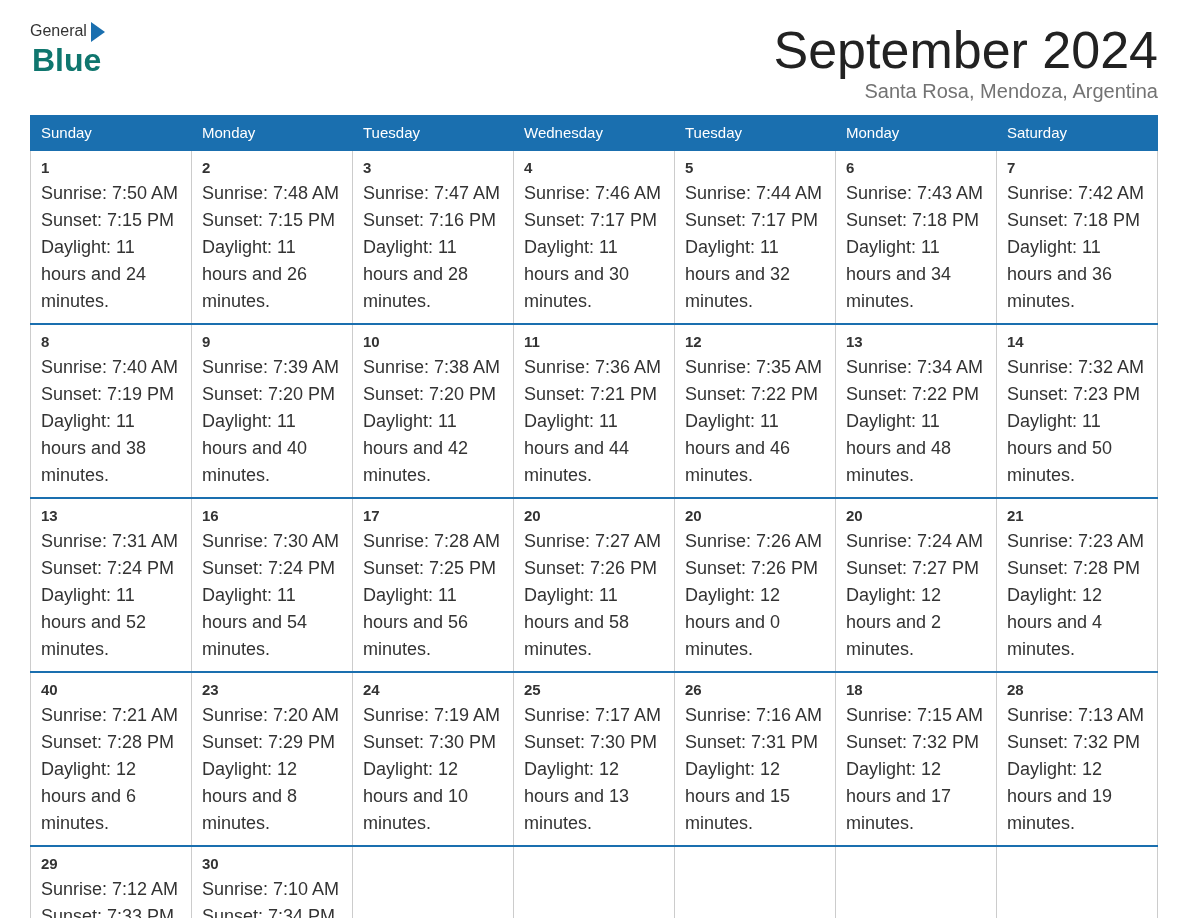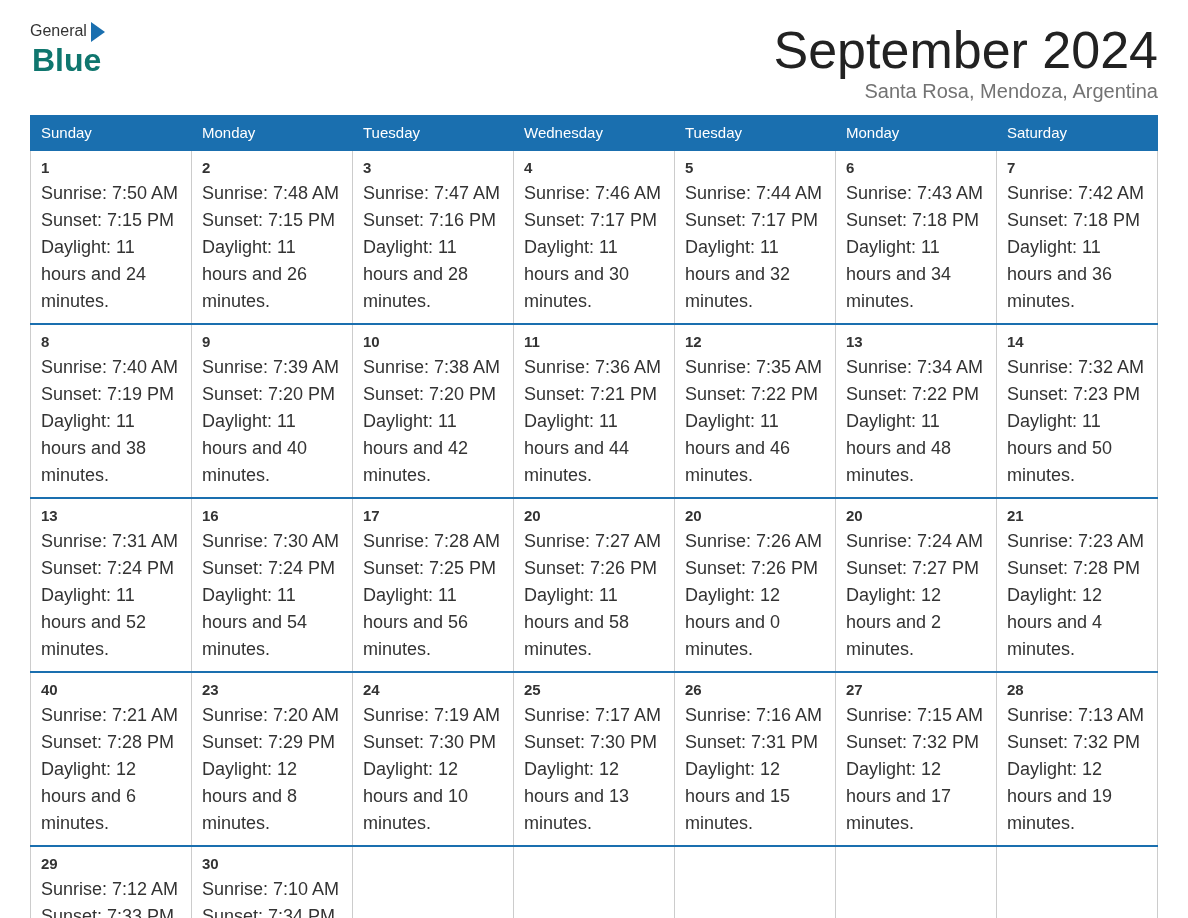--- a/index.html
+++ b/index.html
@@ -233,21 +233,21 @@
         </td>
         <td>
           <span class="day-number">25</span>
 <div class="day-info">Sunrise: 7:17 AM<br>Sunset: 7:30 PM<br>Daylight: 12 hours and 13 minutes.</div>
         </td>
         <td>
           <span class="day-number">26</span>
 <div class="day-info">Sunrise: 7:16 AM<br>Sunset: 7:31 PM<br>Daylight: 12 hours and 15 minutes.</div>
         </td>
         <td>
-          <span class="day-number">27</span>
+          <span class="day-number">18</span>
 <div class="day-info">Sunrise: 7:15 AM<br>Sunset: 7:32 PM<br>Daylight: 12 hours and 17 minutes.</div>
         </td>
         <td>
           <span class="day-number">28</span>
 <div class="day-info">Sunrise: 7:13 AM<br>Sunset: 7:32 PM<br>Daylight: 12 hours and 19 minutes.</div>
         </td>
       </tr>
       <tr>
         <td>
           <span class="day-number">29</span>

